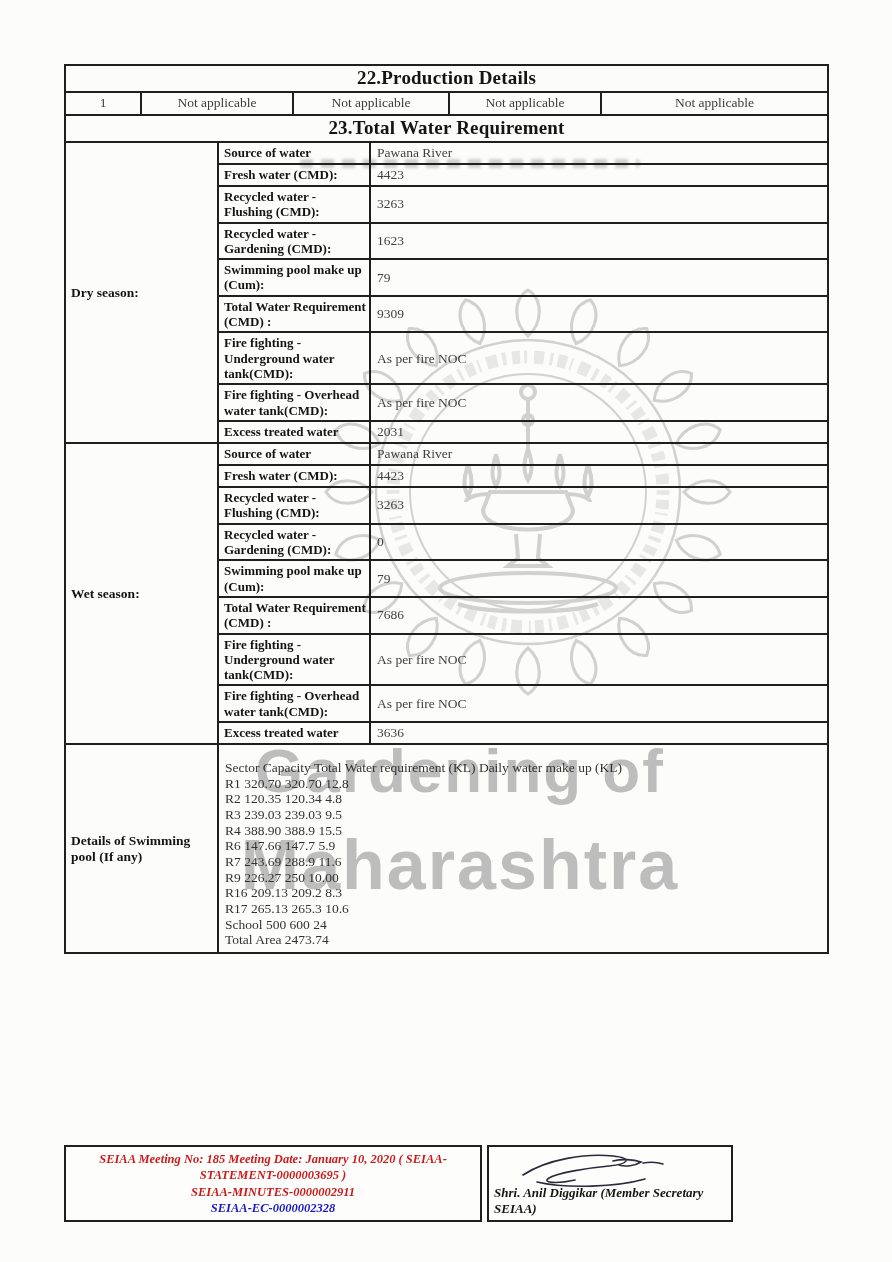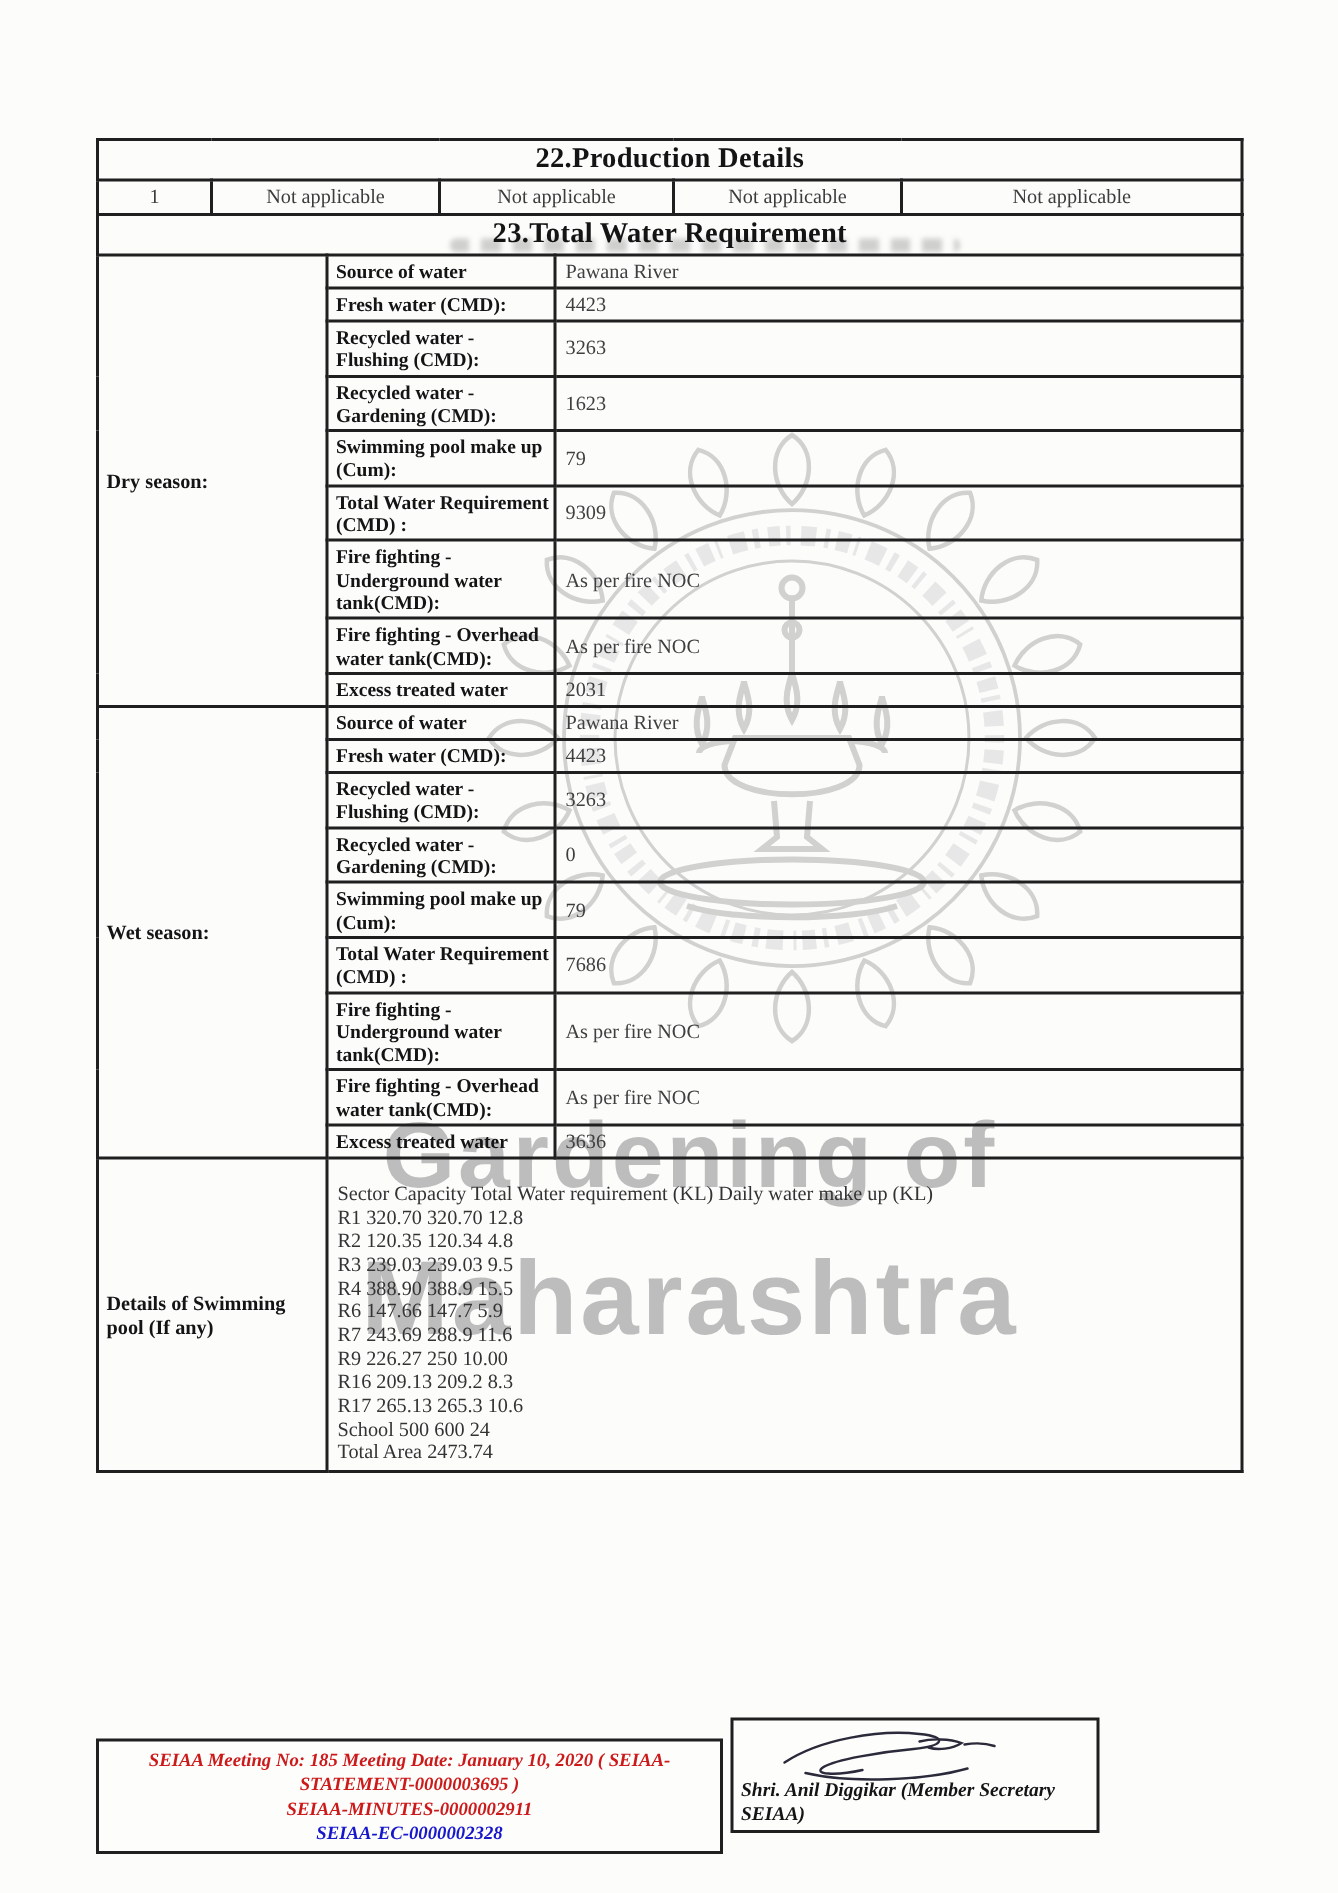--- a/index.html
+++ b/index.html
@@ -29,21 +29,21 @@
   .wm-line1 { top:740px; font-size:62px; }
   .wm-line2 { top:830px; font-size:70px; }
   .wm-smudge {
     position:absolute; left:300px; top:159px; width:340px; height:9px;
     background:repeating-linear-gradient(90deg, rgba(140,140,140,.4) 0 13px, rgba(140,140,140,0) 13px 21px);
     filter:blur(1.6px); border-radius:4px;
   }
 
   
   .content { position:absolute; left:64px; top:64px; width:765px; z-index:1; }
-  table { border-collapse:collapse; width:765px; background:transparent; table-layout:fixed;margin-top:28px; }
+  table { border-collapse:collapse; width:765px; background:transparent; table-layout:fixed; }
   th, td { border:2px solid #1f1f1f; vertical-align:middle; }
   .tbl-title {
     font-size:19px; font-weight:bold; text-align:center;
     padding:1px 0 2px 0; letter-spacing:0.2px; color:#141414;
   }
   
   .prod th.colhead { font-size:13.5px; font-weight:bold; text-align:center; padding:3px 2px; line-height:1.2; color:#141414;}
   .prod td.cell { font-size:13.5px; text-align:center; padding:2px 2px 3px 2px; color:#3c3c3c; }
 
   
@@ -59,21 +59,21 @@
   .val { font-size:13.5px; color:#3f3f3f; padding:2px 4px 2px 6px; text-align:left; line-height:1.18; }
   .pool-content { font-size:13.5px; color:#333; padding:15px 4px 4px 6px; line-height:1.16; vertical-align:middle; }
   .pool-content div { white-space:nowrap; overflow:hidden; }
 
   
   .footer { position:absolute; left:64px; top:1145px; z-index:1; display:flex; gap:5px; }
   .fbox { border:2px solid #1f1f1f; background:#fdfdfc; height:77px; }
   .f-meeting {
     width:418px; display:flex; flex-direction:column; justify-content:center;
     text-align:center; font-weight:bold; font-style:italic;
-    font-size:12.5px; line-height:1.3; padding:2px 8px;margin-top:14px;
+    font-size:12.5px; line-height:1.3; padding:2px 8px;
   }
   .f-page {
     width:90px; display:flex; align-items:flex-end; justify-content:flex-start;
     padding:3px 2px 5px 5px; font-weight:bold; font-style:italic; font-size:13.5px;
     white-space:nowrap;
   }
   .f-sign { width:246px; position:relative; }
   .sign-svg { position:absolute; left:28px; top:2px; }
   .sign-name {
     position:absolute; left:5px; bottom:4px; right:3px;

